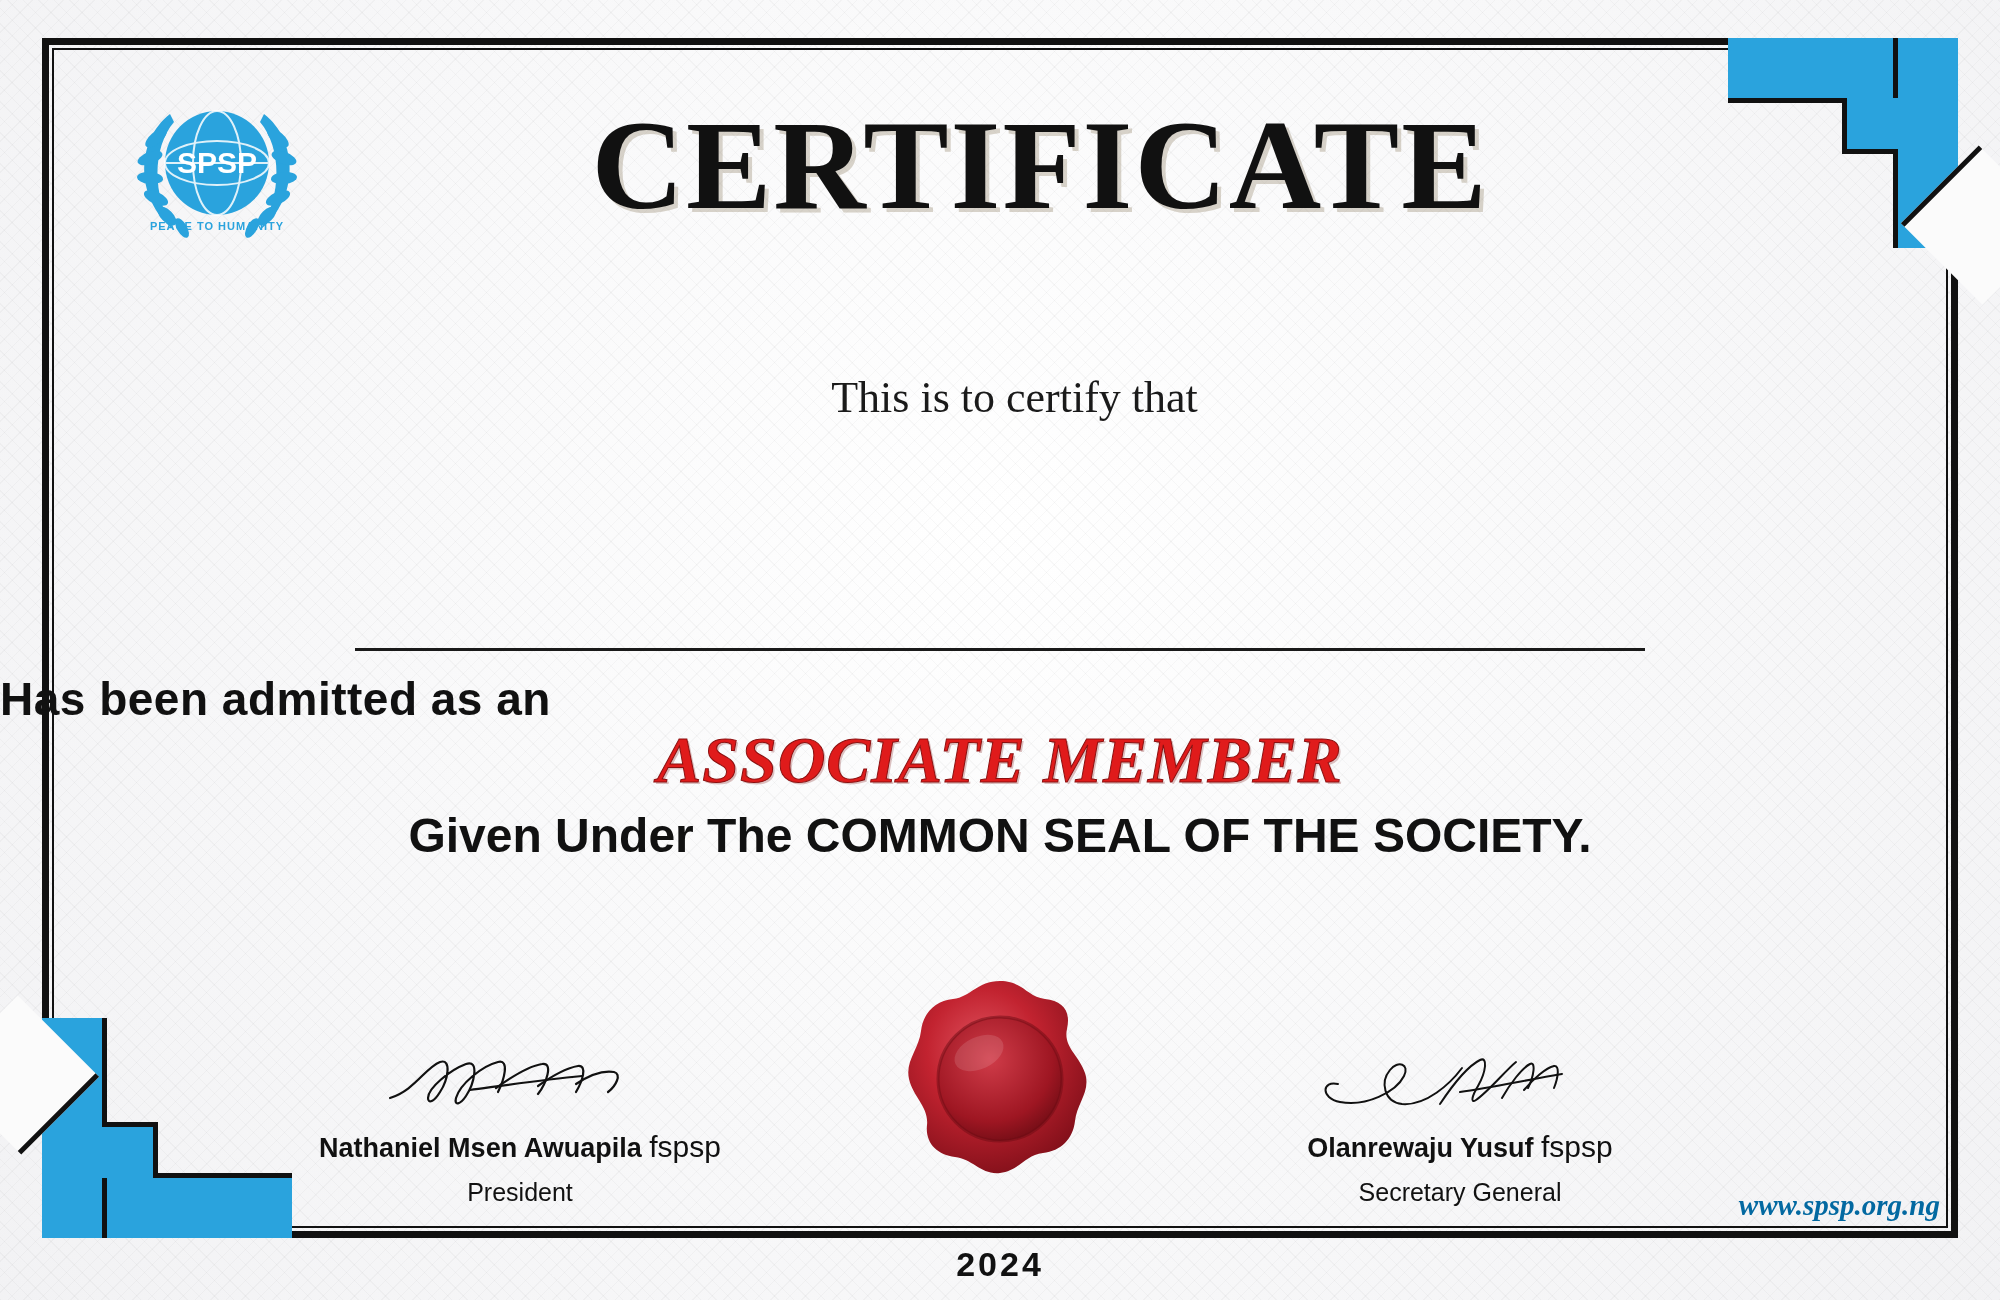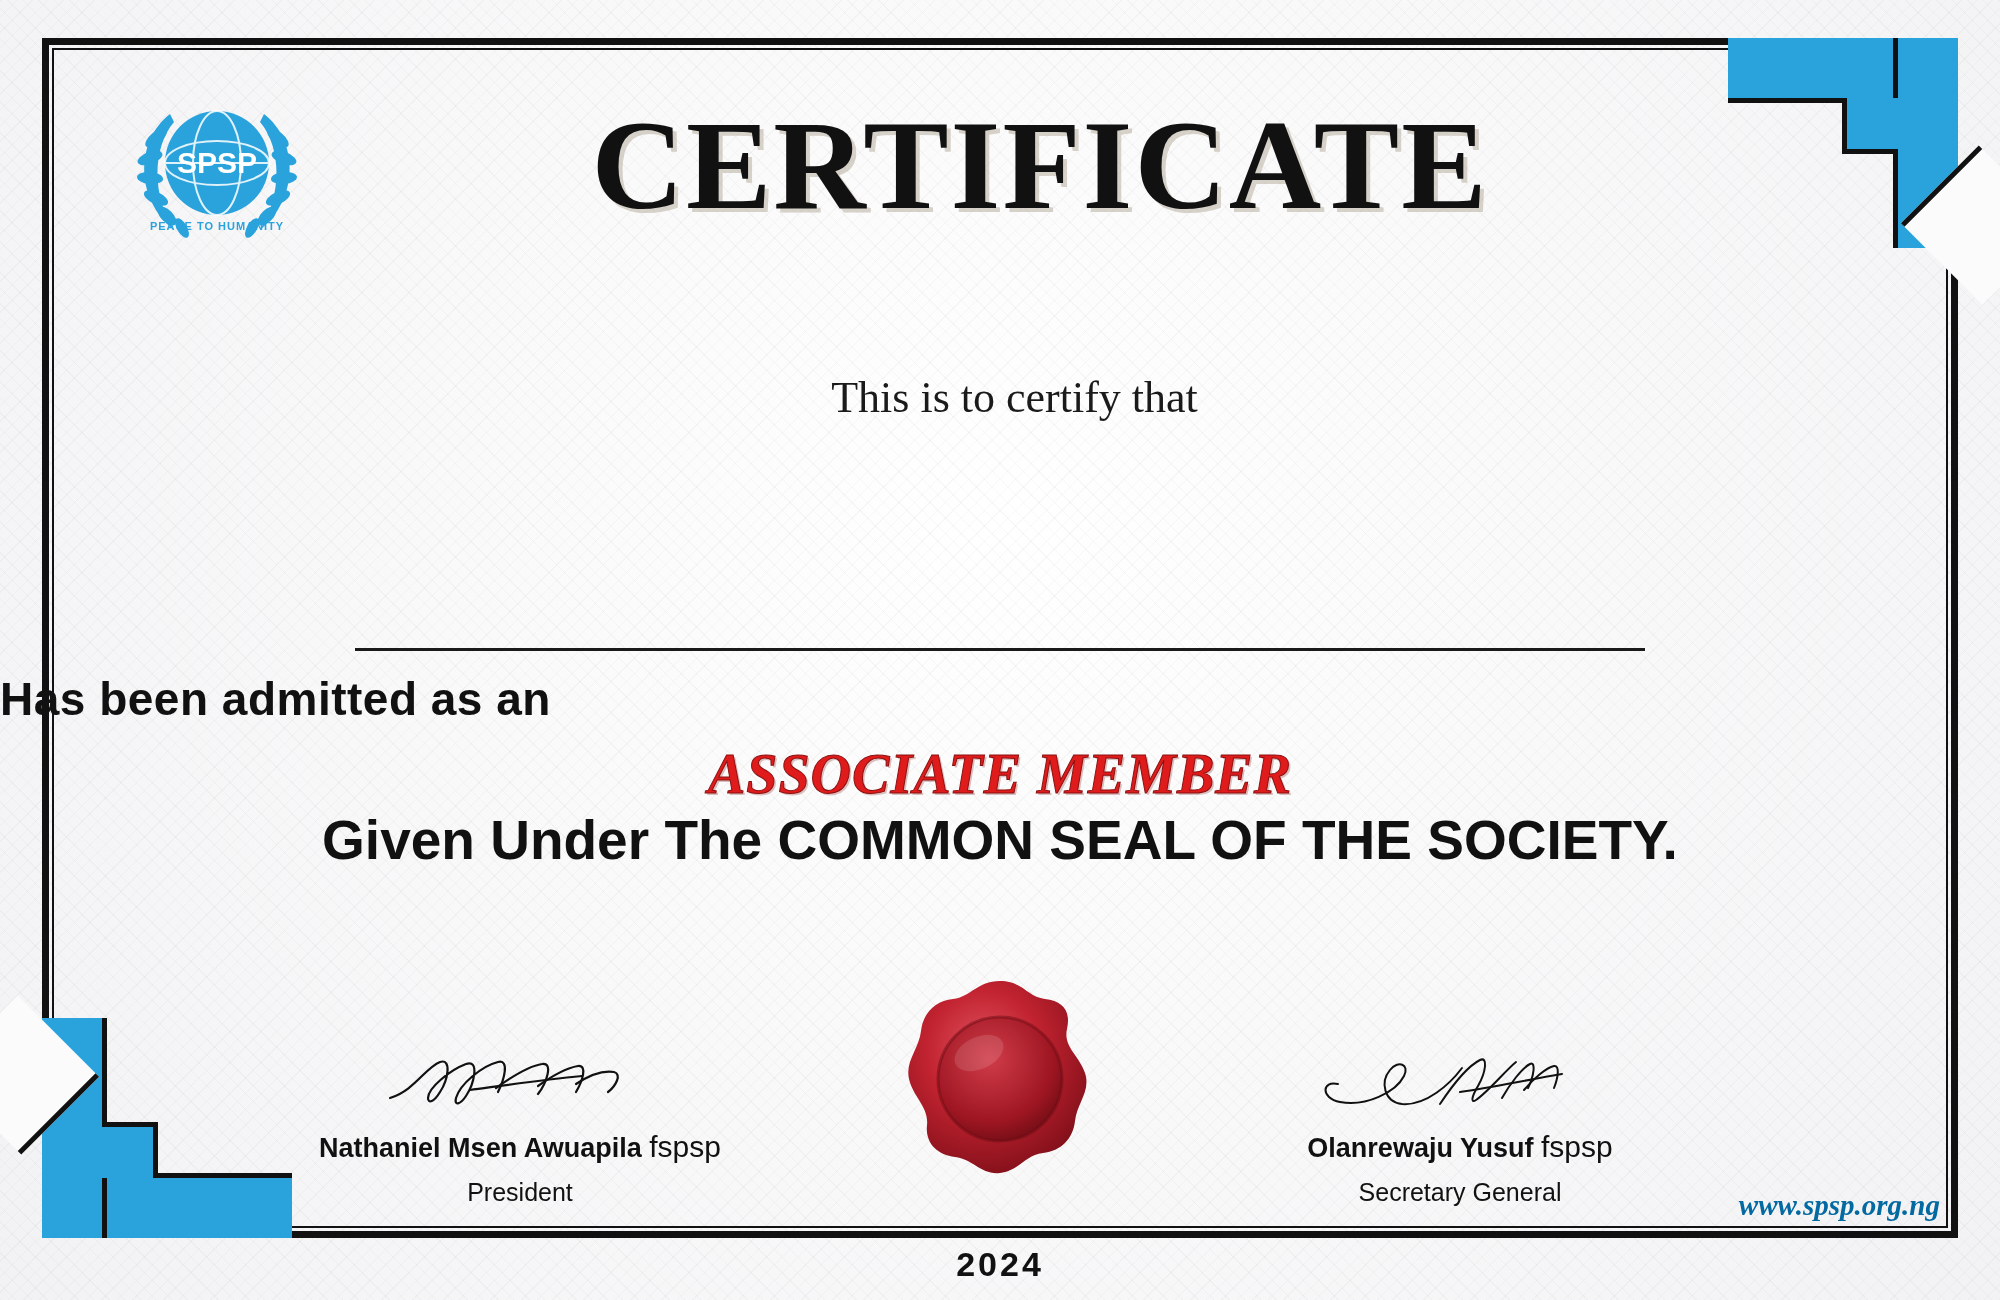--- a/index.html
+++ b/index.html
@@ -208,35 +208,34 @@
     letter-spacing: 0.5px;
   }
   .member-type {
     position: absolute;
     left: 0; right: 0;
     top: 722px;
     text-align: center;
     font-family: "Liberation Serif", serif;
     font-style: italic;
     font-weight: bold;
-    font-size: 56px;
+    font-size: 66px;
     color: #e01b1b;
     letter-spacing: 1px;
     -webkit-text-stroke: 1px #8a0f0f;
     text-shadow: 2px 2px 0 rgba(120,10,10,0.25);
-    margin-top: 20px;
   }
   .seal-line {
     position: absolute;
     left: 0; right: 0;
     top: 808px;
     text-align: center;
     font-family: "Liberation Sans", sans-serif;
     font-weight: bold;
-    font-size: 55px;
+    font-size: 48px;
     color: #111;
   }
 
   
   .sig-block {
     position: absolute;
     text-align: center;
     width: 420px;
   }
   .sig-left { left: 310px; top: 1040px; }

